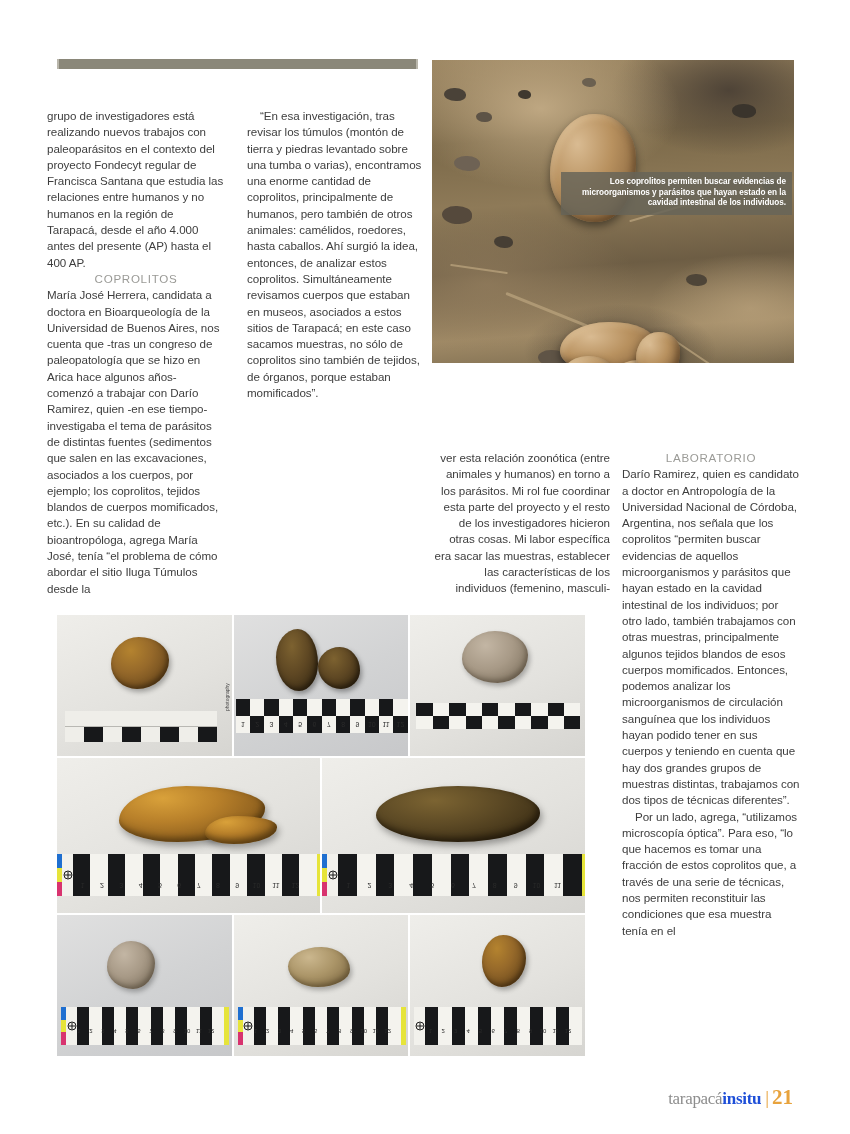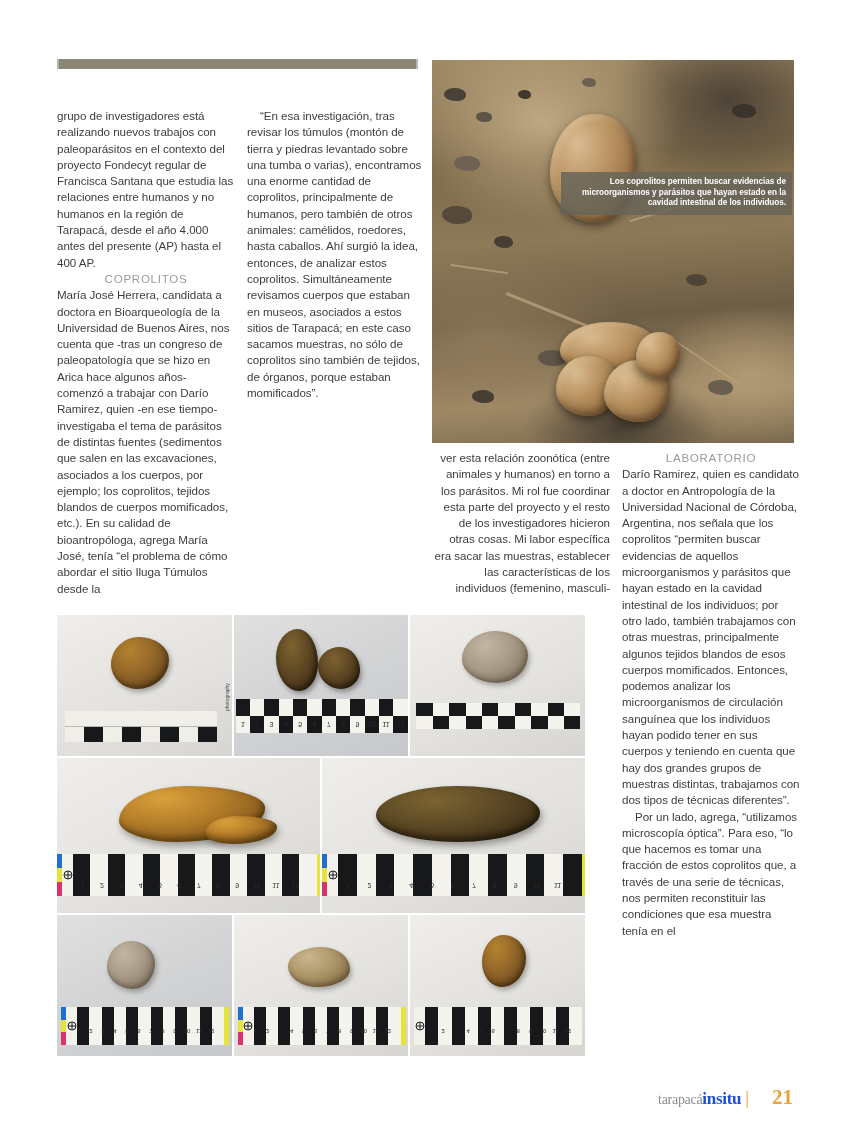--- a/index.html
+++ b/index.html
@@ -33,28 +33,28 @@
   .col p{margin:0;}
   .col p.indent{text-indent:13px;}
   .sec-head{
     text-align:center;
     color:#9a9a96;
     font-size:11.6px;
     letter-spacing:0.7px;
     margin:14px 0 0 0;
     font-weight:400;
   }
-  #col1{left:57px;top:108px;width:178px;}
+  #col1{left:47px;top:108px;width:178px;}
   #col2{left:247px;top:108px;width:178px;}
   #col3{left:432px;top:450px;width:178px;text-align:right;}
   #col4{left:622px;top:450px;width:178px;}
 
   
   .hero{
-    position:absolute;left:432px;top:60px;width:362px;height:383px;
+    position:absolute;left:432px;top:60px;width:362px;height:303px;
     overflow:hidden;
     background:#6b5a42;
   }
   .hero .ground{
     position:absolute;inset:0;
     background:
       radial-gradient(ellipse 55% 38% at 30% 16%, rgba(200,176,138,.85), rgba(120,100,72,0) 70%),
       radial-gradient(ellipse 45% 30% at 82% 10%, rgba(72,62,52,.9), rgba(72,62,52,0) 72%),
       radial-gradient(ellipse 60% 34% at 15% 74%, rgba(150,128,96,.7), rgba(150,128,96,0) 70%),
       radial-gradient(ellipse 40% 26% at 88% 82%, rgba(186,162,124,.7), rgba(186,162,124,0) 70%),
@@ -168,24 +168,24 @@
     position:absolute;font-size:5px;color:#4a4a4a;
     transform:rotate(-90deg);transform-origin:left top;white-space:nowrap;
   }
 
   
   .footer{
     position:absolute;right:57px;bottom:24px;
     display:flex;align-items:baseline;
     font-family:"Liberation Serif", serif;
   }
-  .footer .brand1{font-size:14px;color:#8d8d8d;letter-spacing:-0.3px;}
+  .footer .brand1{font-size:17px;color:#8d8d8d;letter-spacing:-0.3px;}
   .footer .brand2{font-size:17px;color:#1d4ed8;font-weight:bold;letter-spacing:-0.3px;}
   .footer .sep{font-size:19px;color:#e8a33d;margin:0 3px 0 4px;}
-  .footer .pg{font-size:21px;color:#e8a33d;font-weight:bold;margin-left:20px;}
+  .footer .pg{font-size:21px;color:#e8a33d;font-weight:bold;}
 </style>
 </head>
 <body>
 
 <div class="page">
 
   <div class="top-rule"></div>
 
   <div class="hero">
     <div class="ground"></div>

